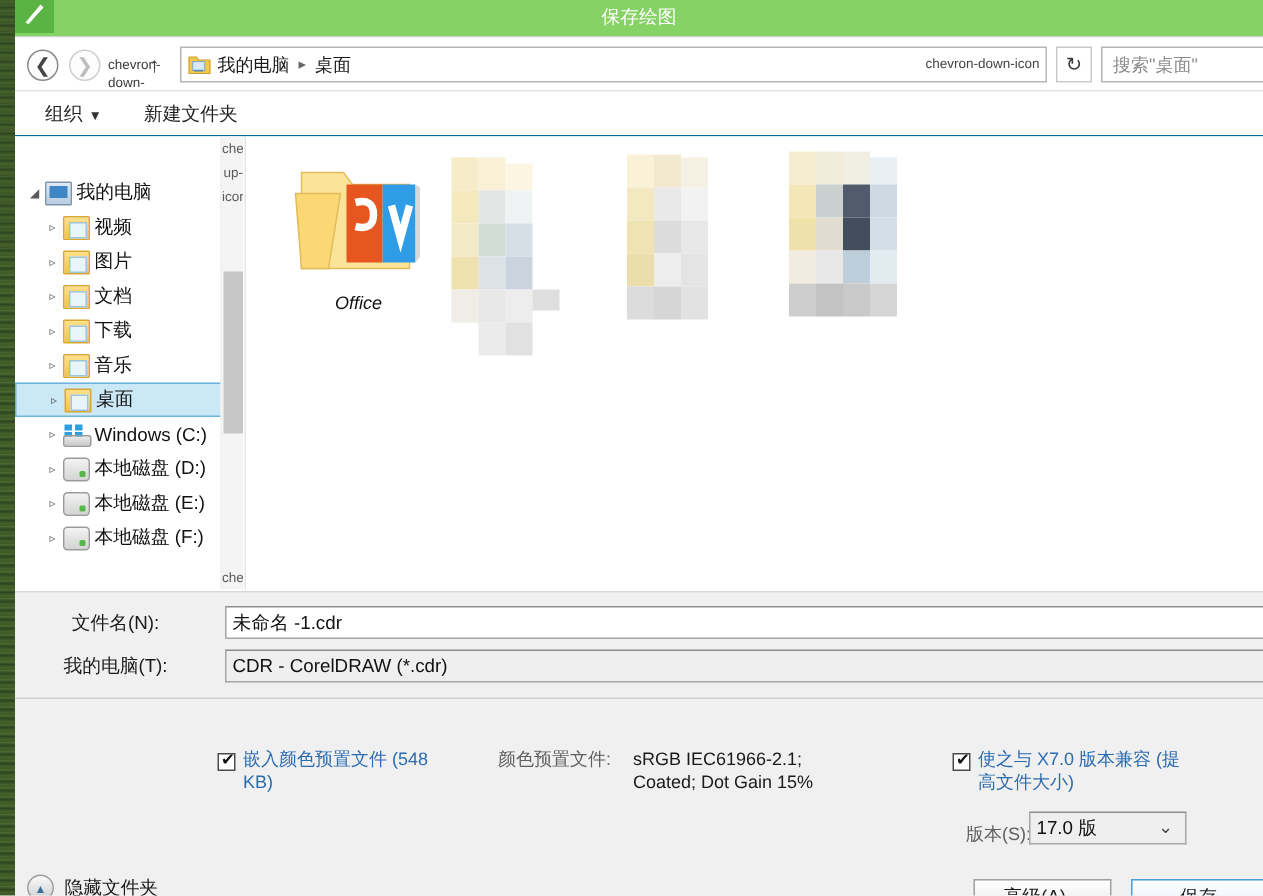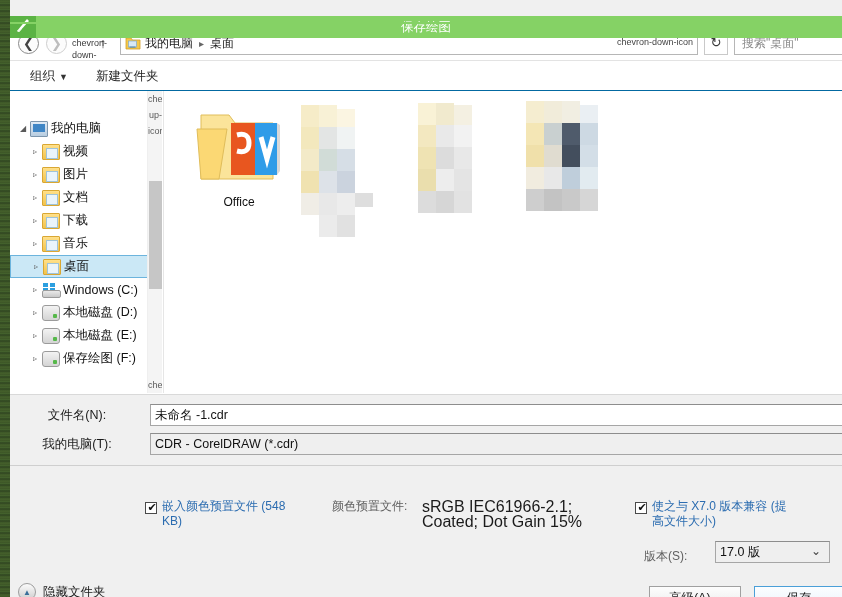--- a/index.html
+++ b/index.html
@@ -23,21 +23,20 @@
       repeating-linear-gradient(0deg, #3c5526 0px, #45612b 2px, #2f4420 4px, #4a6a30 6px),
       #3d5627;
     z-index: 0;
   }
 
   
   .titlebar {
     position: absolute; left: 10px; top: 0; width: 832px; height: 22px;
     background: #85d265;
     z-index: 3;
-    margin-top: 16px;
   }
   .title-logo {
     position: absolute; left: 0px; top: 0px; width: 26px; height: 22px;
     background: #5bb344;
     overflow: hidden;
   }
   .title-logo svg { position:absolute; left:4px; top:1px; }
   .title-text {
     position: absolute; left: 0; top: 0; width: 832px; height: 22px;
     line-height: 22px; text-align: center;
@@ -165,21 +164,21 @@
         linear-gradient(#2b9fe0,#2b9fe0) 7px 5px/5px 4px no-repeat; }
   .ic-win:after{ content:""; position:absolute; left:0px; bottom:0px; width:17px; height:6px;
       background:linear-gradient(#eaeaea,#c9c9c9); border:1px solid #9b9b9b; border-radius:2px; }
 
   .filespane {
     position:absolute; left:153px; top:0; width:679px; height:302px;
     background:#ffffff; border-left:1px solid #e6e6e6;
   }
 
   .fileitem { position:absolute; width:110px; text-align:center; }
-  .fi-label { font-size: 12px; color:#111; margin-top:4px; }
+  .fi-label { font-size: 12px; color:#111; margin-top:4px;font-style:italic; }
 
   
   .officeicon { position:relative; width:96px; height:86px; margin: 0 auto; }
 
   
   .mosaic { position:relative; margin:0 auto; }
 
   
   .formarea {
     position:absolute; left:0; top:369px; width:832px; height:204px;
@@ -203,21 +202,21 @@
   .chk {
     position:absolute; width:12px; height:12px; background:#fff;
     border:1px solid #4a4a4a;
   }
   .chk:after {
     content:"\2714"; position:absolute; left:0px; top:-3px;
     font-size:11px; color:#111; line-height:14px; width:12px; text-align:center;
   }
   .bluelink { font-size:12px; color:#2b6cb0; line-height:15px; }
   .greytext { font-size:12px; color:#606060; line-height:15px; }
-  .blacktext { font-size:16px; color:#1a1a1a; line-height:15px; }
+  .blacktext { font-size:12px; color:#1a1a1a; line-height:15px; }
 
   .btn {
     position:absolute; height:25px; background:linear-gradient(#fdfdfd,#e9e9e9);
     border:1px solid #a0a0a0; font-size:12.5px; color:#1a1a1a;
     text-align:center; line-height:23px;
   }
   .btn.default { background:linear-gradient(#fbfdff,#eaf3fb); border:1px solid #4a9fd8; }
 
   .hidebtn { position:absolute; display:flex; align-items:center; }
   .hide-circle {
@@ -347,21 +346,21 @@
               <span>本地磁盘 (D:)</span>
             </div>
             <div class="tnode depth1">
               <span class="exp">▹</span>
               <span class="ico ic-drive"></span>
               <span>本地磁盘 (E:)</span>
             </div>
             <div class="tnode depth1">
               <span class="exp">▹</span>
               <span class="ico ic-drive"></span>
-              <span>保存绘图 (F:)</span>
+              <span>本地磁盘 (F:)</span>
             </div>
           </div>
         <div class="tree-scroll">
           <div class="sb-arrow sb-up">chevron-up-icon</div>
           <div class="sb-thumb"></div>
           <div class="sb-arrow sb-down">chevron-down-icon</div>
         </div>
       </div>
 
       <div class="filespane">
@@ -485,21 +484,21 @@
         <div class="blacktext">Coated; Dot Gain 15%</div>
       </div>
 
       <div class="chk" style="left:625px; top:107px;"></div>
       <div style="position:absolute; left:642px; top:104px; width:150px;">
         <div class="bluelink">使之与 X7.0 版本兼容 (提</div>
         <div class="bluelink">高文件大小)</div>
       </div>
 
       <div class="greytext" style="position:absolute; left:601px; top:150px; line-height:22px;margin-left:33px;">版本(S):</div>
-      <div class="finput combo" style="left:705px; top:146px; width:115px; background:#efefef;">
+      <div class="finput combo" style="left:676px; top:146px; width:105px; background:#efefef;">
         <span>17.0 版</span>
         <span style="position:absolute; right:8px; top:-1px; font-size:12px; color:#444;">⌄</span>
       </div>
 
       <div class="btn" style="left:639px; top:191px; width:92px;">高级(A)...</div>
       <div class="btn default" style="left:744px; top:191px; width:90px;">保存</div>
 
       <div class="hidebtn" style="left:8px; top:188px;">
         <span class="hide-circle"></span>
         <span class="hide-label">隐藏文件夹</span>

